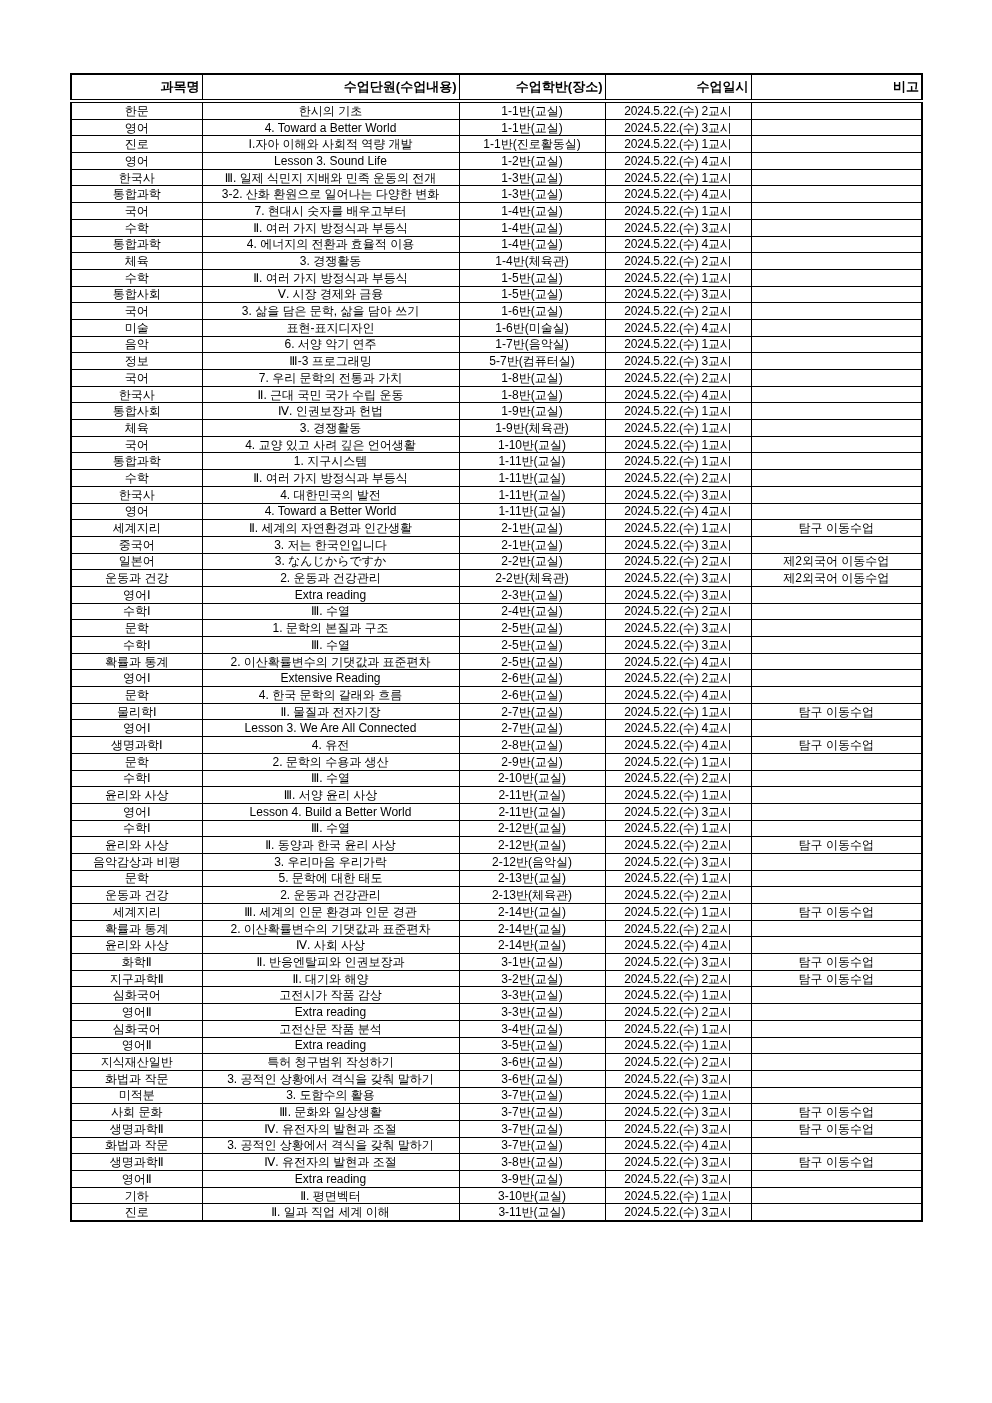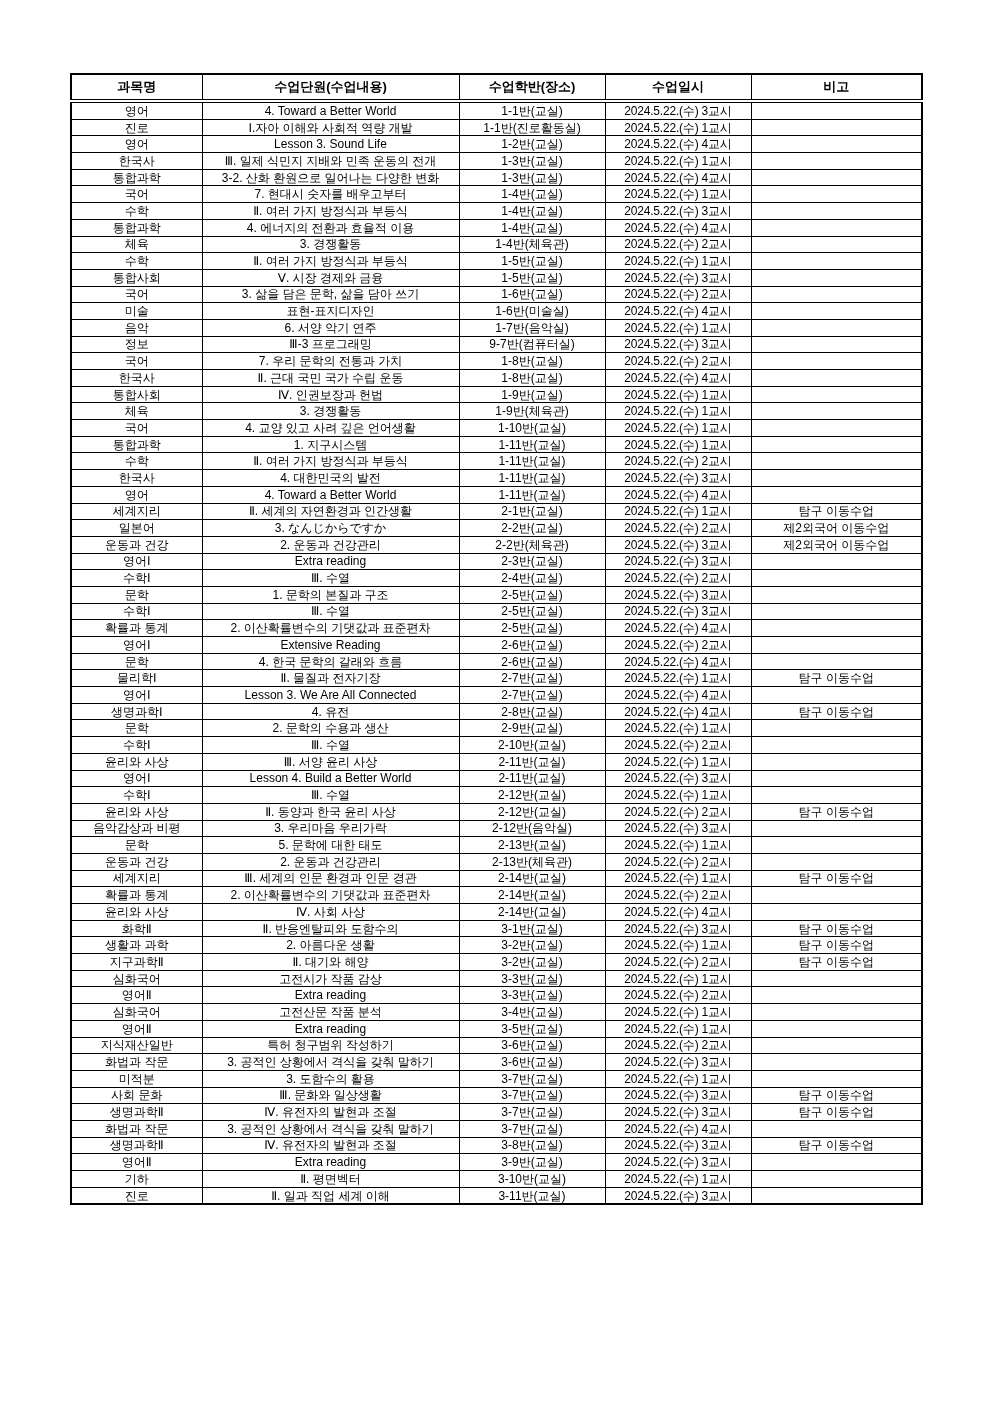--- a/index.html
+++ b/index.html
@@ -25,21 +25,21 @@
     table-layout: fixed;
     border: 2px solid #000000;
   }
   table.schedule thead th {
     border: 1px solid #000000;
     border-bottom: 4px double #000000;
     font-size: 13px;
     font-weight: bold;
     height: 24px;
     padding: 0 2px;
-    text-align: center;
+    text-align: right;
     vertical-align: middle;
     white-space: nowrap;
     overflow: hidden;
   }
   table.schedule tbody td {
     border: 1px solid #000000;
     font-size: 12px;
     font-weight: normal;
     height: 15.7px; 
     line-height: 1;
@@ -69,20 +69,27 @@
       <tr>
         <th>과목명</th>
         <th>수업단원(수업내용)</th>
         <th>수업학반(장소)</th>
         <th>수업일시</th>
         <th>비고</th>
       </tr>
     </thead>
     <tbody>
         <tr>
+          <td class="col-subject">한문</td>
+          <td class="col-unit">한시의 기초</td>
+          <td class="col-class-location">1-1반(교실)</td>
+          <td class="col-datetime">2024.5.22.(수) 2교시</td>
+          <td class="col-note"></td>
+        </tr>
+        <tr>
           <td class="col-subject">영어</td>
           <td class="col-unit">4. Toward a Better World</td>
           <td class="col-class-location">1-1반(교실)</td>
           <td class="col-datetime">2024.5.22.(수) 3교시</td>
           <td class="col-note"></td>
         </tr>
         <tr>
           <td class="col-subject">진로</td>
           <td class="col-unit">Ⅰ.자아 이해와 사회적 역량 개발</td>
           <td class="col-class-location">1-1반(진로활동실)</td>
@@ -169,21 +176,21 @@
         <tr>
           <td class="col-subject">음악</td>
           <td class="col-unit">6. 서양 악기 연주</td>
           <td class="col-class-location">1-7반(음악실)</td>
           <td class="col-datetime">2024.5.22.(수) 1교시</td>
           <td class="col-note"></td>
         </tr>
         <tr>
           <td class="col-subject">정보</td>
           <td class="col-unit">Ⅲ-3 프로그래밍</td>
-          <td class="col-class-location">9-7반(컴퓨터실)</td>
+          <td class="col-class-location">5-7반(컴퓨터실)</td>
           <td class="col-datetime">2024.5.22.(수) 3교시</td>
           <td class="col-note"></td>
         </tr>
         <tr>
           <td class="col-subject">국어</td>
           <td class="col-unit">7. 우리 문학의 전통과 가치</td>
           <td class="col-class-location">1-8반(교실)</td>
           <td class="col-datetime">2024.5.22.(수) 2교시</td>
           <td class="col-note"></td>
         </tr>
@@ -244,20 +251,27 @@
           <td class="col-note"></td>
         </tr>
         <tr>
           <td class="col-subject">세계지리</td>
           <td class="col-unit">Ⅱ. 세계의 자연환경과 인간생활</td>
           <td class="col-class-location">2-1반(교실)</td>
           <td class="col-datetime">2024.5.22.(수) 1교시</td>
           <td class="col-note">탐구 이동수업</td>
         </tr>
         <tr>
+          <td class="col-subject">중국어</td>
+          <td class="col-unit">3. 저는 한국인입니다</td>
+          <td class="col-class-location">2-1반(교실)</td>
+          <td class="col-datetime">2024.5.22.(수) 3교시</td>
+          <td class="col-note"></td>
+        </tr>
+        <tr>
           <td class="col-subject">일본어</td>
           <td class="col-unit">3. なんじからですか</td>
           <td class="col-class-location">2-2반(교실)</td>
           <td class="col-datetime">2024.5.22.(수) 2교시</td>
           <td class="col-note">제2외국어 이동수업</td>
         </tr>
         <tr>
           <td class="col-subject">운동과 건강</td>
           <td class="col-unit">2. 운동과 건강관리</td>
           <td class="col-class-location">2-2반(체육관)</td>
@@ -413,30 +427,23 @@
         </tr>
         <tr>
           <td class="col-subject">윤리와 사상</td>
           <td class="col-unit">Ⅳ. 사회 사상</td>
           <td class="col-class-location">2-14반(교실)</td>
           <td class="col-datetime">2024.5.22.(수) 4교시</td>
           <td class="col-note"></td>
         </tr>
         <tr>
           <td class="col-subject">화학Ⅱ</td>
-          <td class="col-unit">Ⅱ. 반응엔탈피와 도함수의</td>
+          <td class="col-unit">Ⅱ. 반응엔탈피와 인권보장과</td>
           <td class="col-class-location">3-1반(교실)</td>
           <td class="col-datetime">2024.5.22.(수) 3교시</td>
-          <td class="col-note">탐구 이동수업</td>
-        </tr>
-        <tr>
-          <td class="col-subject">생활과 과학</td>
-          <td class="col-unit">2. 아름다운 생활</td>
-          <td class="col-class-location">3-2반(교실)</td>
-          <td class="col-datetime">2024.5.22.(수) 1교시</td>
           <td class="col-note">탐구 이동수업</td>
         </tr>
         <tr>
           <td class="col-subject">지구과학Ⅱ</td>
           <td class="col-unit">Ⅱ. 대기와 해양</td>
           <td class="col-class-location">3-2반(교실)</td>
           <td class="col-datetime">2024.5.22.(수) 2교시</td>
           <td class="col-note">탐구 이동수업</td>
         </tr>
         <tr>

